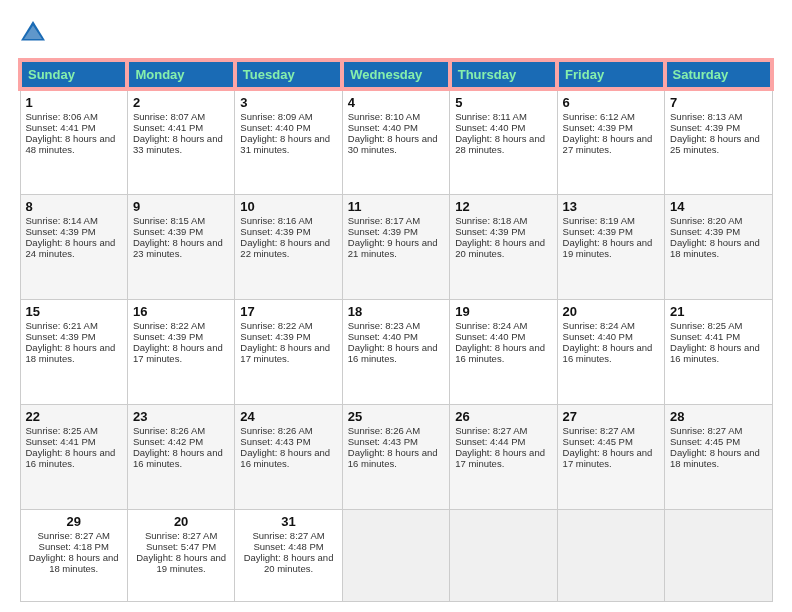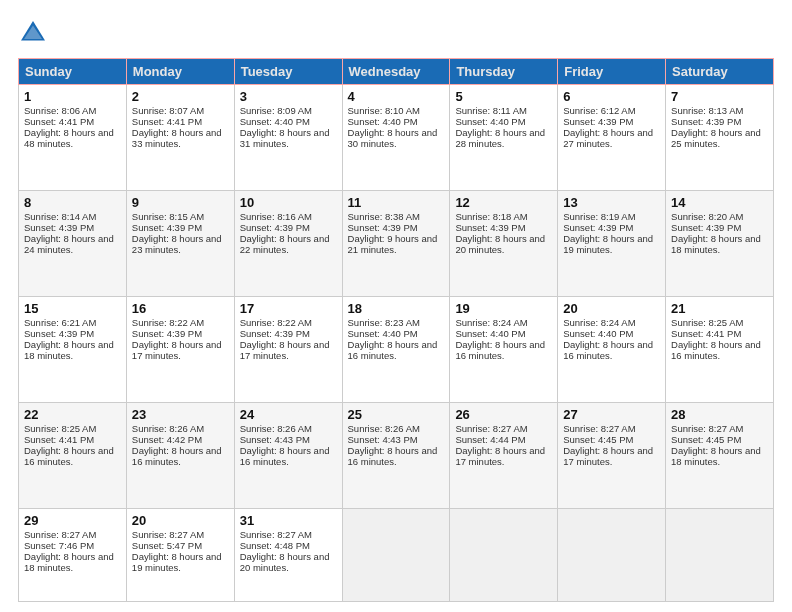--- a/index.html
+++ b/index.html
@@ -62,26 +62,26 @@
     }
     .calendar {
       flex: 1;
       border: 1px solid #ccc;
       border-collapse: collapse;
       width: 100%;
       table-layout: fixed;
     }
     .calendar th {
       background-color: #1a6bb5;
-      color: #e5e5e5;
+      color: #86efac;
       text-align: left;
       padding: 5px 6px;
       font-size: 13px;
       font-weight: bold;
-      border: 1px solid #fca5a5;
+      border: 4px solid #fca5a5;
     }
     .calendar td {
       border: 1px solid #ccc;
       vertical-align: top;
       padding: 4px 5px;
       font-size: 9.5px;
       color: #333;
       height: 80px;
       background: #fff;
     }
@@ -93,20 +93,21 @@
       font-weight: bold;
       color: #111;
       display: block;
       margin-bottom: 1px;
     }
     .empty {
       background: #f0f0f0 !important;
     }
     .last-row td {
       height: 70px;
+      text-align: center;
     }
   </style>
 </head>
 <body>
 
 <div class="page">
   <div class="header">
     <div class="logo">
       <svg class="logo-icon" viewBox="0 0 40 40">
         <polygon points="20,4 36,30 4,30" fill="#1a6bb5"></polygon>
@@ -142,21 +143,21 @@
           <td><span class="day-num">3</span><span>Sunrise: 8:09 AM</span><br><span>Sunset: 4:40 PM</span><br><span>Daylight: 8 hours and 31 minutes.</span></td>
           <td><span class="day-num">4</span><span>Sunrise: 8:10 AM</span><br><span>Sunset: 4:40 PM</span><br><span>Daylight: 8 hours and 30 minutes.</span></td>
           <td><span class="day-num">5</span><span>Sunrise: 8:11 AM</span><br><span>Sunset: 4:40 PM</span><br><span>Daylight: 8 hours and 28 minutes.</span></td>
           <td><span class="day-num">6</span><span>Sunrise: 6:12 AM</span><br><span>Sunset: 4:39 PM</span><br><span>Daylight: 8 hours and 27 minutes.</span></td>
           <td><span class="day-num">7</span><span>Sunrise: 8:13 AM</span><br><span>Sunset: 4:39 PM</span><br><span>Daylight: 8 hours and 25 minutes.</span></td>
         </tr>
         <tr>
           <td><span class="day-num">8</span><span>Sunrise: 8:14 AM</span><br><span>Sunset: 4:39 PM</span><br><span>Daylight: 8 hours and 24 minutes.</span></td>
           <td><span class="day-num">9</span><span>Sunrise: 8:15 AM</span><br><span>Sunset: 4:39 PM</span><br><span>Daylight: 8 hours and 23 minutes.</span></td>
           <td><span class="day-num">10</span><span>Sunrise: 8:16 AM</span><br><span>Sunset: 4:39 PM</span><br><span>Daylight: 8 hours and 22 minutes.</span></td>
-          <td><span class="day-num">11</span><span>Sunrise: 8:38 AM</span><br><span>Sunset: 4:39 PM</span><br><span>Daylight: 9 hours and 21 minutes.</span></td>
+          <td><span class="day-num">11</span><span>Sunrise: 8:17 AM</span><br><span>Sunset: 4:39 PM</span><br><span>Daylight: 9 hours and 21 minutes.</span></td>
           <td><span class="day-num">12</span><span>Sunrise: 8:18 AM</span><br><span>Sunset: 4:39 PM</span><br><span>Daylight: 8 hours and 20 minutes.</span></td>
           <td><span class="day-num">13</span><span>Sunrise: 8:19 AM</span><br><span>Sunset: 4:39 PM</span><br><span>Daylight: 8 hours and 19 minutes.</span></td>
           <td><span class="day-num">14</span><span>Sunrise: 8:20 AM</span><br><span>Sunset: 4:39 PM</span><br><span>Daylight: 8 hours and 18 minutes.</span></td>
         </tr>
         <tr>
           <td><span class="day-num">15</span><span>Sunrise: 6:21 AM</span><br><span>Sunset: 4:39 PM</span><br><span>Daylight: 8 hours and 18 minutes.</span></td>
           <td><span class="day-num">16</span><span>Sunrise: 8:22 AM</span><br><span>Sunset: 4:39 PM</span><br><span>Daylight: 8 hours and 17 minutes.</span></td>
           <td><span class="day-num">17</span><span>Sunrise: 8:22 AM</span><br><span>Sunset: 4:39 PM</span><br><span>Daylight: 8 hours and 17 minutes.</span></td>
           <td><span class="day-num">18</span><span>Sunrise: 8:23 AM</span><br><span>Sunset: 4:40 PM</span><br><span>Daylight: 8 hours and 16 minutes.</span></td>
           <td><span class="day-num">19</span><span>Sunrise: 8:24 AM</span><br><span>Sunset: 4:40 PM</span><br><span>Daylight: 8 hours and 16 minutes.</span></td>
@@ -166,21 +167,21 @@
         <tr>
           <td><span class="day-num">22</span><span>Sunrise: 8:25 AM</span><br><span>Sunset: 4:41 PM</span><br><span>Daylight: 8 hours and 16 minutes.</span></td>
           <td><span class="day-num">23</span><span>Sunrise: 8:26 AM</span><br><span>Sunset: 4:42 PM</span><br><span>Daylight: 8 hours and 16 minutes.</span></td>
           <td><span class="day-num">24</span><span>Sunrise: 8:26 AM</span><br><span>Sunset: 4:43 PM</span><br><span>Daylight: 8 hours and 16 minutes.</span></td>
           <td><span class="day-num">25</span><span>Sunrise: 8:26 AM</span><br><span>Sunset: 4:43 PM</span><br><span>Daylight: 8 hours and 16 minutes.</span></td>
           <td><span class="day-num">26</span><span>Sunrise: 8:27 AM</span><br><span>Sunset: 4:44 PM</span><br><span>Daylight: 8 hours and 17 minutes.</span></td>
           <td><span class="day-num">27</span><span>Sunrise: 8:27 AM</span><br><span>Sunset: 4:45 PM</span><br><span>Daylight: 8 hours and 17 minutes.</span></td>
           <td><span class="day-num">28</span><span>Sunrise: 8:27 AM</span><br><span>Sunset: 4:45 PM</span><br><span>Daylight: 8 hours and 18 minutes.</span></td>
         </tr>
         <tr class="last-row">
-          <td><span class="day-num">29</span><span>Sunrise: 8:27 AM</span><br><span>Sunset: 7:46 PM</span><br><span>Daylight: 8 hours and 18 minutes.</span></td>
+          <td><span class="day-num">29</span><span>Sunrise: 8:27 AM</span><br><span>Sunset: 4:18 PM</span><br><span>Daylight: 8 hours and 18 minutes.</span></td>
           <td><span class="day-num">20</span><span>Sunrise: 8:27 AM</span><br><span>Sunset: 5:47 PM</span><br><span>Daylight: 8 hours and 19 minutes.</span></td>
           <td><span class="day-num">31</span><span>Sunrise: 8:27 AM</span><br><span>Sunset: 4:48 PM</span><br><span>Daylight: 8 hours and 20 minutes.</span></td>
           <td class="empty"></td>
           <td class="empty"></td>
           <td class="empty"></td>
           <td class="empty"></td>
         </tr>
       </tbody>
   </table>
 </div>

